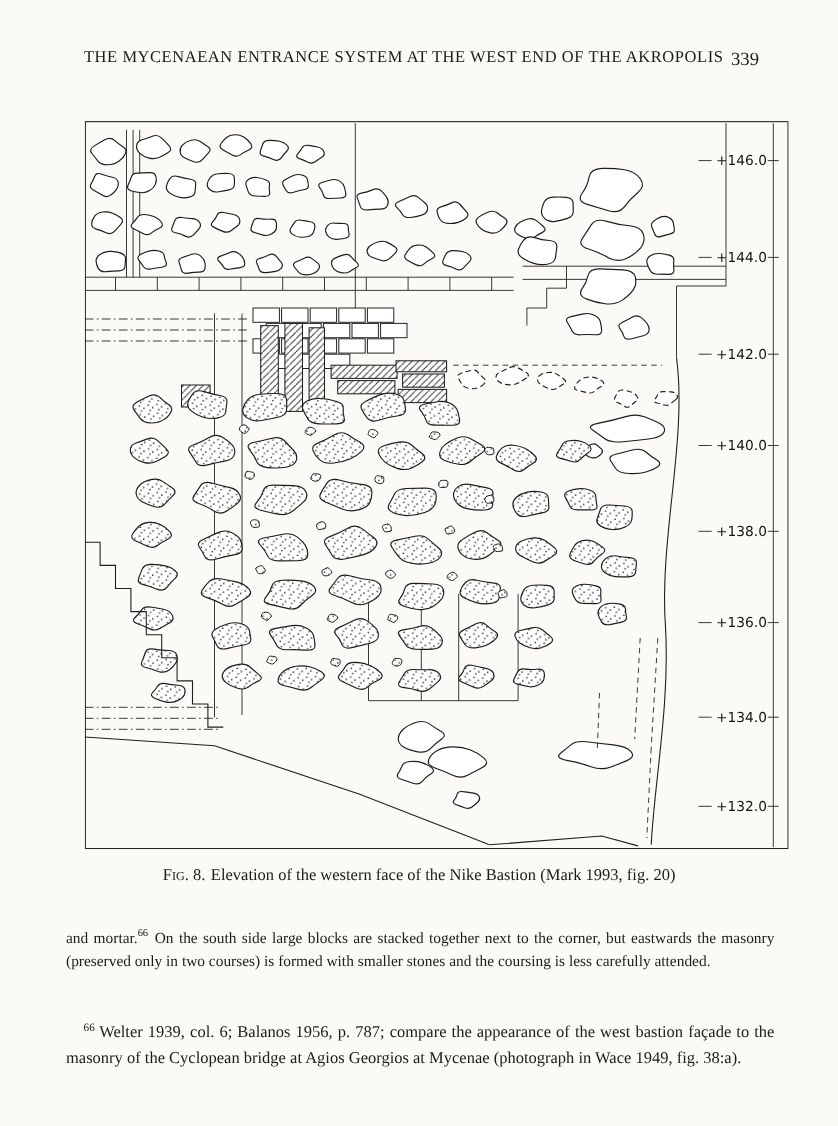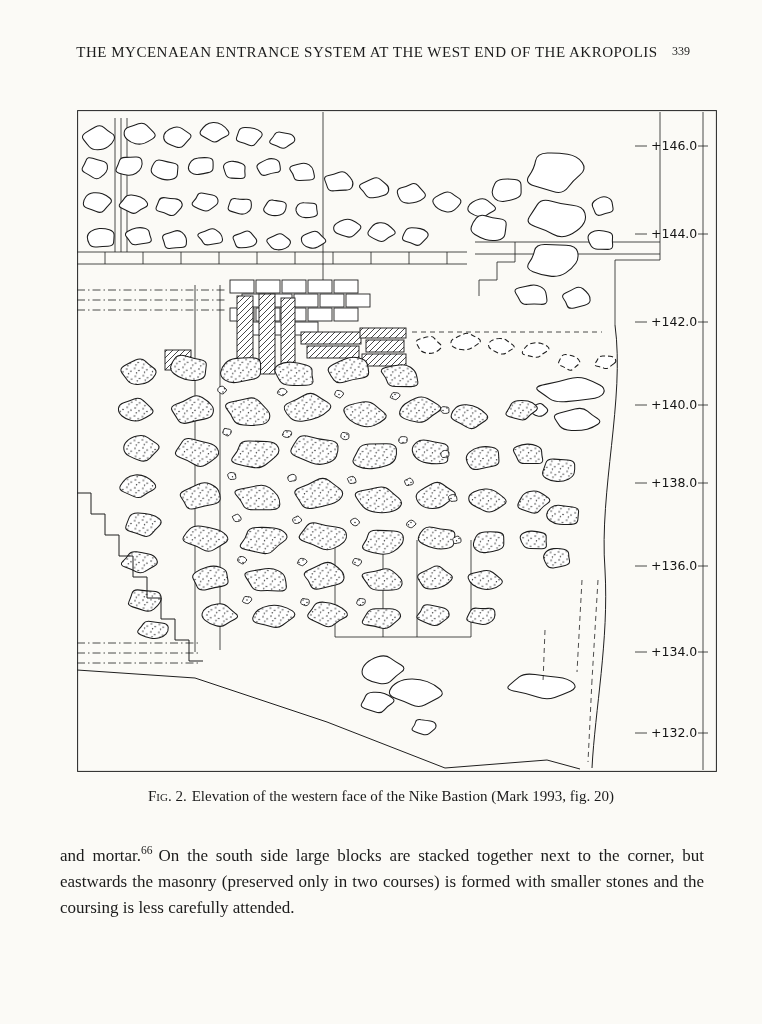--- a/index.html
+++ b/index.html
@@ -11,21 +11,21 @@
   }
   .page{position:absolute;inset:0;}
   header{
     position:absolute;top:44px;left:44px;width:646px;height:22px;
   }
   .running-title{
     display:block;text-align:center;
     font-size:15px;letter-spacing:0.5px;white-space:nowrap;
   }
   .page-number{
-    position:absolute;right:0;top:0;font-size:12px;
+    position:absolute;right:0;top:0;font-size:17px;
   }
   figure{
     position:absolute;left:62px;top:95px;margin:15px;padding:0;
     width:640px;height:662px;
   }
   svg{display:block;}
   svg text{
     font-family:"DejaVu Sans", sans-serif;
     font-size:12.5px;fill:#141414;
   }
@@ -34,21 +34,21 @@
   .dd{stroke-dasharray:8 3 1.5 3;}
   .da{stroke-dasharray:5 4;}
   .caption{
     position:absolute;top:788px;left:0;width:762px;margin:0;
     text-align:center;font-size:15px;
   }
   .sc{font-variant:small-caps;}
   .caption .cap-text{margin-left:5px;}
   .bodytext{
     position:absolute;top:843px;left:60px;width:644px;margin:0;
-    font-size:17px;line-height:1.52;text-align:justify;
+    font-size:14px;line-height:1.52;text-align:justify;
   }
   .bodytext .after{margin-left:6px;}
   sup{font-size:0.68em;vertical-align:super;line-height:0;}
   .footnote{
     position:absolute;top:928px;left:60px;width:644px;margin:0;
     font-size:15px;line-height:1.5;text-align:justify;text-indent:16px;
   }
   .footnote .fntext{margin-left:4px;}
 </style>
 </head>
@@ -327,21 +327,24 @@
         <text x="574" y="299">+140.0</text>
         <text x="574" y="377">+138.0</text>
         <text x="574" y="460">+136.0</text>
         <text x="574" y="546">+134.0</text>
         <text x="574" y="627">+132.0</text>
       </g>
     </svg>
   </figure>
 
   <p class="caption">
-    <span class="sc">Fig. 2.</span><span class="cap-text">Elevation of the western face of the Nike Bastion (Mark 1993, fig. 20)</span>
+    <span class="sc">Fig. 8.</span><span class="cap-text">Elevation of the western face of the Nike Bastion (Mark 1993, fig. 20)</span>
   </p>
 
   <p class="bodytext">
     <span>and mortar.</span><sup>66</sup><span class="after">On the south side large blocks are stacked together next to the corner, but eastwards the masonry (preserved only in two courses) is formed with smaller stones and the coursing is less carefully attended.</span>
   </p>
 
+  <p class="footnote">
+    <sup>66</sup><span class="fntext">Welter 1939, col. 6; Balanos 1956, p. 787; compare the appearance of the west bastion façade to the masonry of the Cyclopean bridge at Agios Georgios at Mycenae (photograph in Wace 1949, fig. 38:a).</span>
+  </p>
 
 </div>
 
 </body></html>

